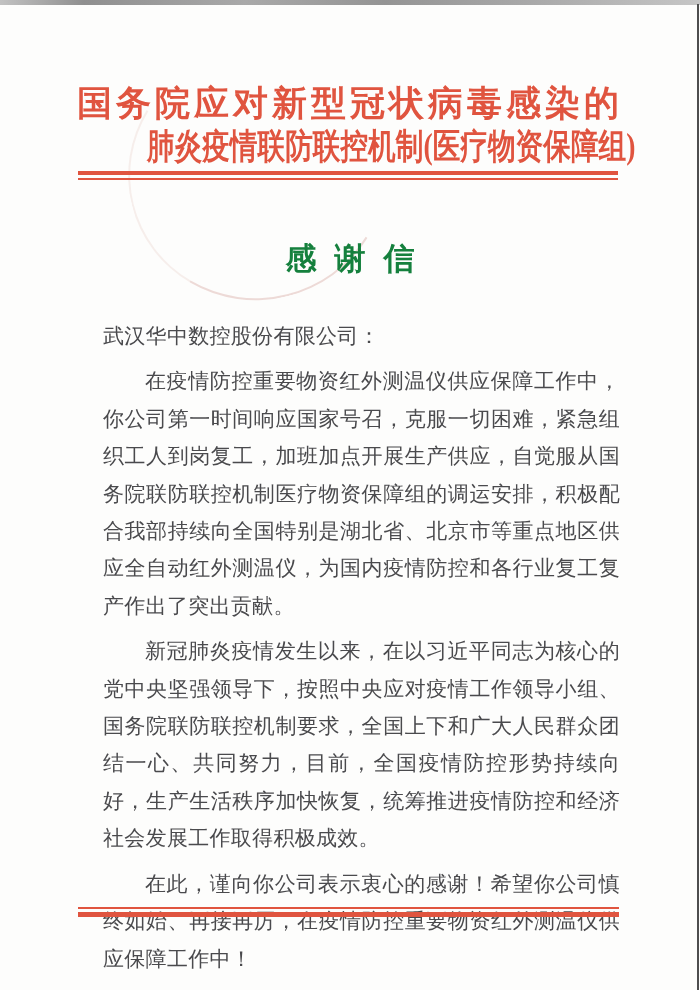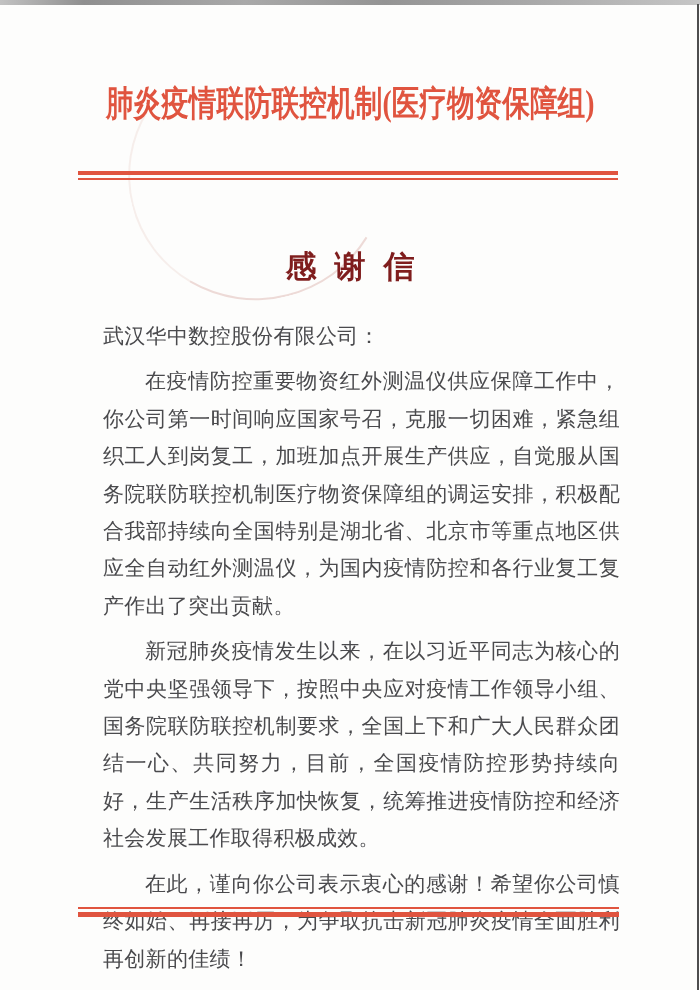--- a/index.html
+++ b/index.html
@@ -41,36 +41,36 @@
   
   .letterhead{
     position:absolute;top:82px;left:0;right:0;
     text-align:center;
     color:var(--accent);
     font-weight:bold;
     line-height:43px;
     white-space:nowrap;
   }
   .lh-line1{font-size:35px;letter-spacing:4px;}
-  .lh-line2-wrap{text-align:center;}
+  .lh-line2-wrap{text-align:right;}
   .lh-line2{
     display:inline-block;
     font-size:35px;
     transform:scaleX(0.79);
     transform-origin:50% 50%;
   }
   .rule-top{position:absolute;top:171px;left:78px;width:540px;}
   .rule-top .rule-a{height:4px;background:var(--accent);margin-bottom:3px;}
   .rule-top .rule-b{height:2px;background:var(--accent);}
   
   .title{
-    position:absolute;top:230px;left:0;right:0;margin:16px;
+    position:absolute;top:230px;left:0;right:0;margin:8px;
     text-align:center;
     font-size:31px;font-weight:600;
-    color:#7f1d1d;
+    color:#15803d;
     letter-spacing:0.58em;
     text-indent:0.58em;
   }
   
   .body-text{
     position:absolute;top:310px;left:95px;width:533px;
     font-size:21px;
     line-height:37.4px;
     color:var(--ink);
     text-align:justify;
@@ -86,35 +86,36 @@
 </head>
 <body>
 
 <div class="page">
 
   <div class="scan-edge-top"></div>
   <div class="scan-edge-right"></div>
   <div class="seal-ghost"></div>
 
   <div class="letterhead">
+    <div class="lh-line1">国务院应对新型冠状病毒感染的</div>
     <div class="lh-line2-wrap"><span class="lh-line2">肺炎疫情联防联控机制(医疗物资保障组)</span></div>
   </div>
 
   <div class="rule-top">
     <div class="rule-a"></div>
     <div class="rule-b"></div>
   </div>
 
   <h1 class="title">感谢信</h1>
 
   <div class="body-text">
     <p class="salutation">武汉华中数控股份有限公司：</p>
     <p class="para">在疫情防控重要物资红外测温仪供应保障工作中，你公司第一时间响应国家号召，克服一切困难，紧急组织工人到岗复工，加班加点开展生产供应，自觉服从国务院联防联控机制医疗物资保障组的调运安排，积极配合我部持续向全国特别是湖北省、北京市等重点地区供应全自动红外测温仪，为国内疫情防控和各行业复工复产作出了突出贡献。</p>
     <p class="para">新冠肺炎疫情发生以来，在以习近平同志为核心的党中央坚强领导下，按照中央应对疫情工作领导小组、国务院联防联控机制要求，全国上下和广大人民群众团结一心、共同努力，目前，全国疫情防控形势持续向好，生产生活秩序加快恢复，统筹推进疫情防控和经济社会发展工作取得积极成效。</p>
-    <p class="para">在此，谨向你公司表示衷心的感谢！希望你公司慎终如始、再接再厉，为争取抗击新冠肺炎疫情全面胜利再创新的佳绩！</p>
+    <p class="para">在此，谨向你公司表示衷心的感谢！希望你公司慎终如始、再接再厉，在疫情防控重要物资红外测温仪供应保障工作中！</p>
   </div>
 
   <div class="rule-bottom">
     <div class="rule-a"></div>
     <div class="rule-b"></div>
   </div>
 
 </div>
 
 </body></html>

